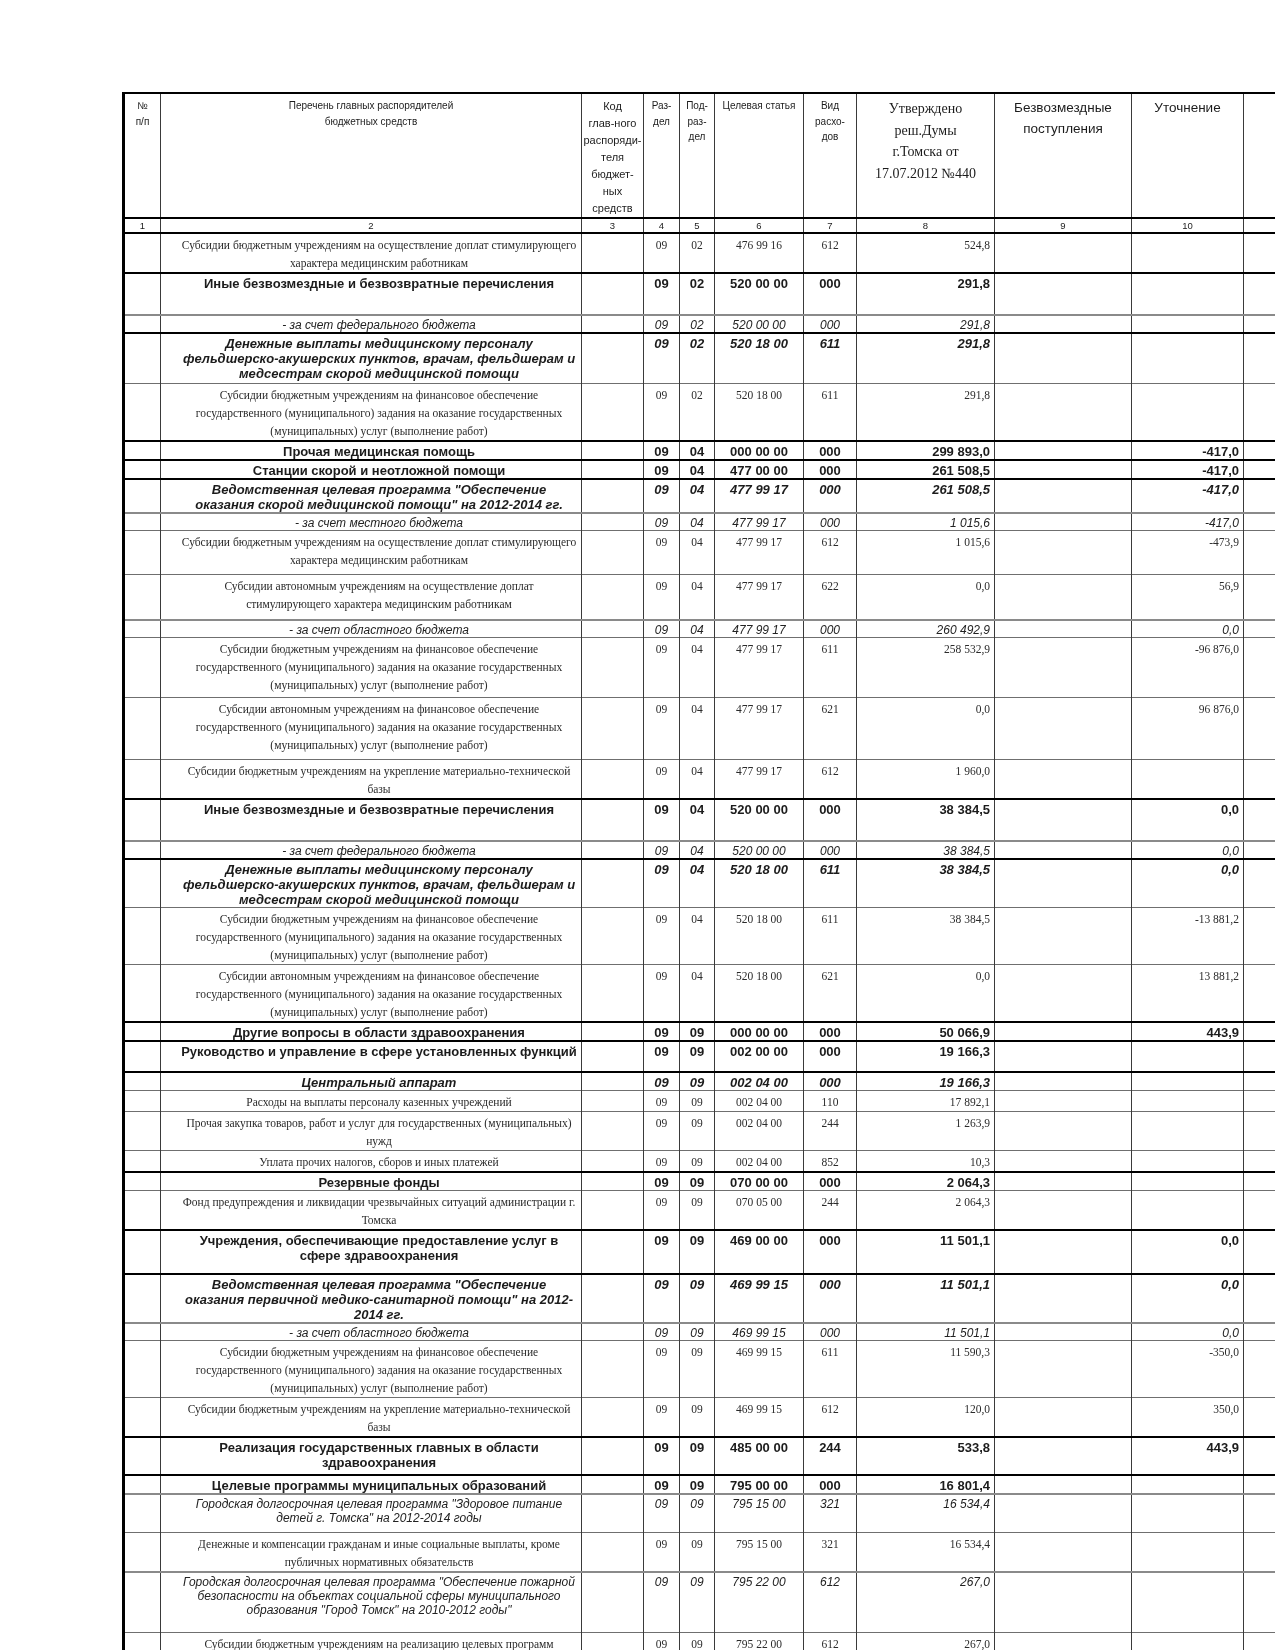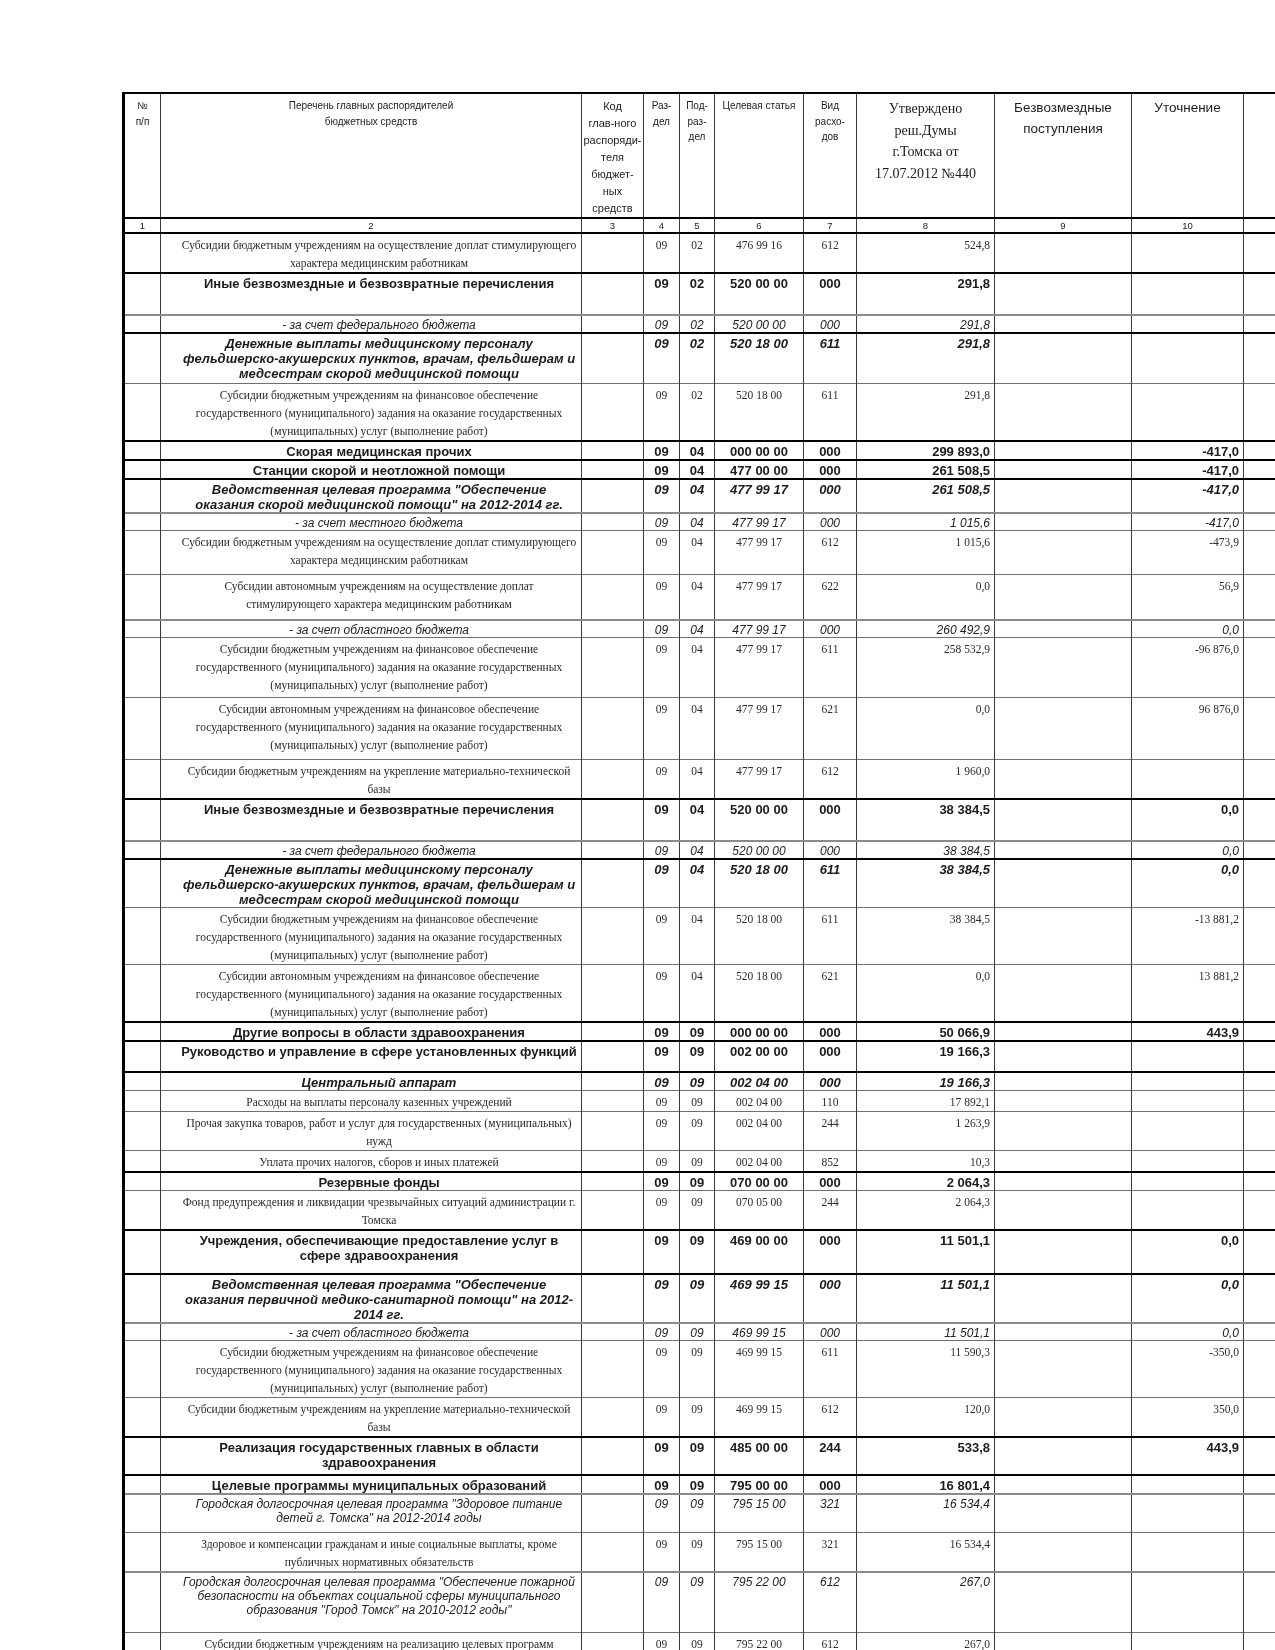--- a/index.html
+++ b/index.html
@@ -171,21 +171,21 @@
           <td class="code">02</td>
           <td class="code">520 18 00</td>
           <td class="code">611</td>
           <td class="amt">291,8</td>
           <td class="amt"></td>
           <td class="amt"></td>
           <td class="code"></td>
         </tr>
         <tr class="st-bold bt-heavy" style="height: 17px;">
           <td class="code"></td>
-          <td class="name">Скорая медицинская прочих</td>
+          <td class="name">Прочая медицинская помощь</td>
           <td class="code"></td>
           <td class="code">09</td>
           <td class="code">04</td>
           <td class="code">000 00 00</td>
           <td class="code">000</td>
           <td class="amt">299 893,0</td>
           <td class="amt"></td>
           <td class="amt">-417,0</td>
           <td class="code"></td>
         </tr>
@@ -574,21 +574,21 @@
           <td class="code">09</td>
           <td class="code">795 15 00</td>
           <td class="code">321</td>
           <td class="amt">16 534,4</td>
           <td class="amt"></td>
           <td class="amt"></td>
           <td class="code"></td>
         </tr>
         <tr class="st-normal bt-thin" style="height: 40px;">
           <td class="code"></td>
-          <td class="name">Здоровое и компенсации гражданам и иные социальные выплаты, кроме публичных нормативных обязательств</td>
+          <td class="name">Денежные и компенсации гражданам и иные социальные выплаты, кроме публичных нормативных обязательств</td>
           <td class="code"></td>
           <td class="code">09</td>
           <td class="code">09</td>
           <td class="code">795 15 00</td>
           <td class="code">321</td>
           <td class="amt">16 534,4</td>
           <td class="amt"></td>
           <td class="amt"></td>
           <td class="code"></td>
         </tr>

